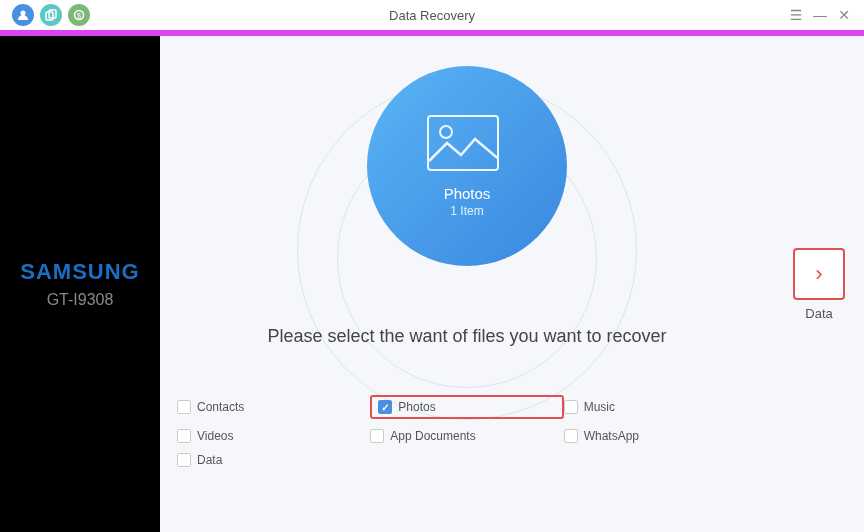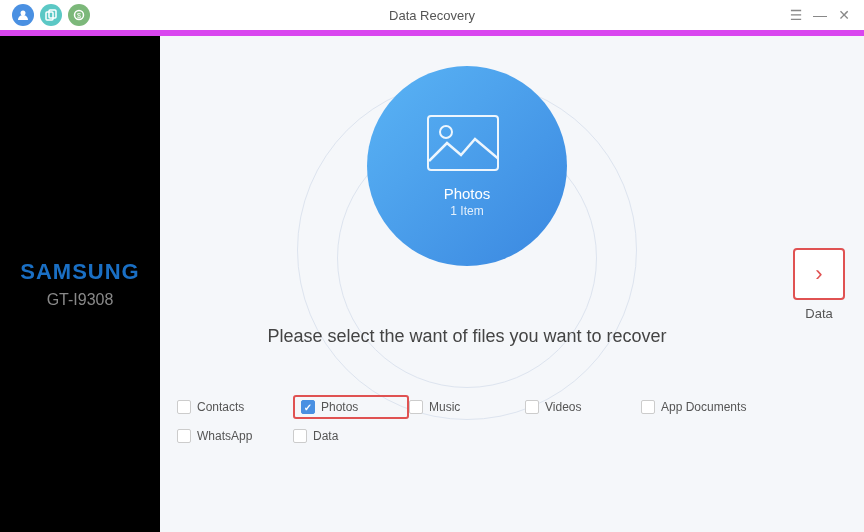--- a/index.html
+++ b/index.html
@@ -190,21 +190,21 @@
       font-size: 18px;
       color: #444;
       margin-top: 20px;
       text-align: center;
       z-index: 1;
     }
 
     
     .checkboxes-area {
       display: grid;
-      grid-template-columns: repeat(5, 1fr);
+      grid-template-columns: repeat(3, 1fr);
       gap: 10px 0;
       margin-top: 18px;
       z-index: 1;
       width: 580px;
     }
     .checkbox-item {
       display: flex;
       align-items: center;
       gap: 6px;
       cursor: pointer;

